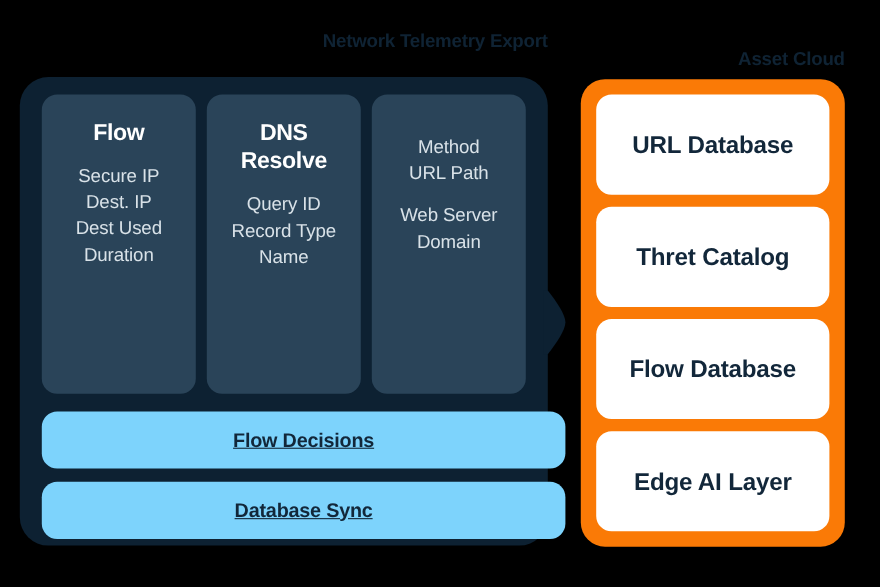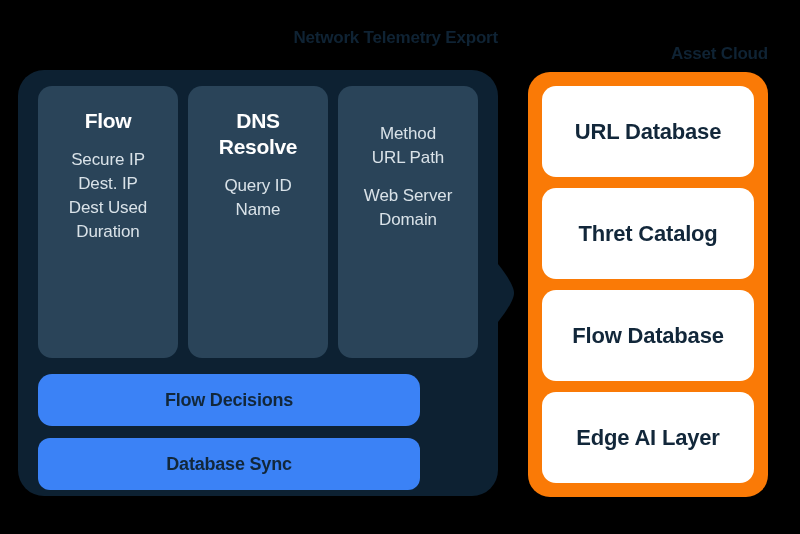--- a/index.html
+++ b/index.html
@@ -92,34 +92,35 @@
     line-height: 24px;
     letter-spacing: -0.1px;
     white-space: pre-line;
   }
   .col-item.spaced { margin-top: 14px; }
 
   
   .wide-bar {
     position: absolute;
     left: 20px;
-    width: 382px;
+    width: 476px;
     height: 52px;
-    background: #3b82f6;
+    background: #7dd3fc;
     border-radius: 14px;
     display: flex;
     align-items: center;
     justify-content: center;
     color: #12273a;
     font-weight: bold;
     font-size: 18px;
     letter-spacing: -0.2px;
+    text-decoration: underline;
   }
   #bar-flow-decisions { top: 304px; }
-  #bar-database-sync  { top: 368px; border-radius: 12px; }
+  #bar-database-sync  { top: 368px; }
 
   
   #asset-panel {
     position: absolute;
     left: 528px;
     top: 72px;
     width: 240px;
     height: 425px;
     background: #fa7a06;
     border-radius: 22px;
@@ -164,20 +165,21 @@
           <div class="col-item">Dest Used</div>
           <div class="col-item">Duration</div>
         </div>
       </div>
 
       <div class="col-card">
         <div class="col-title">DNS
 Resolve</div>
         <div class="col-items">
           <div class="col-item">Query ID</div>
+          <div class="col-item">Record Type</div>
           <div class="col-item">Name</div>
         </div>
       </div>
 
       <div class="col-card">
         <div class="col-items">
           <div class="col-item">Method</div>
           <div class="col-item">URL Path</div>
           <div class="col-item spaced">Web Server
 Domain</div>

